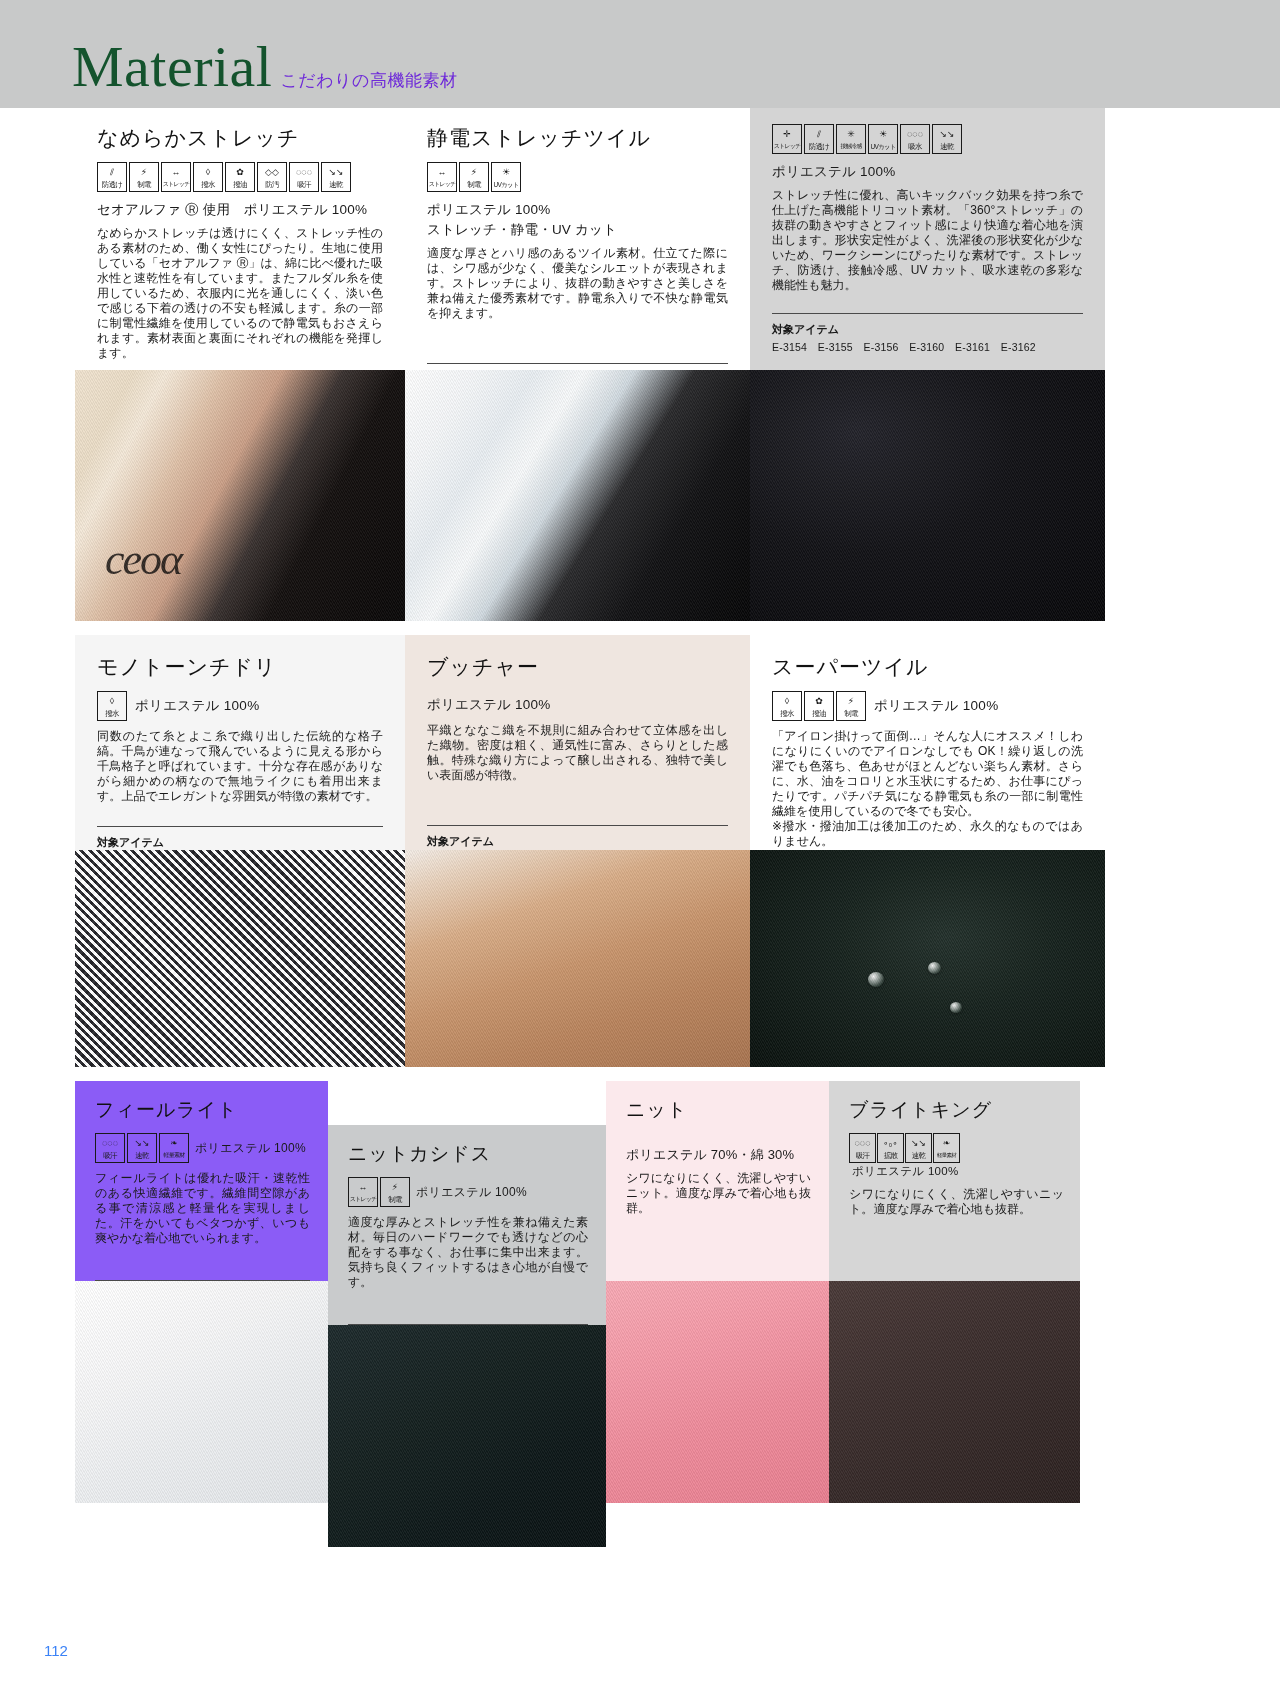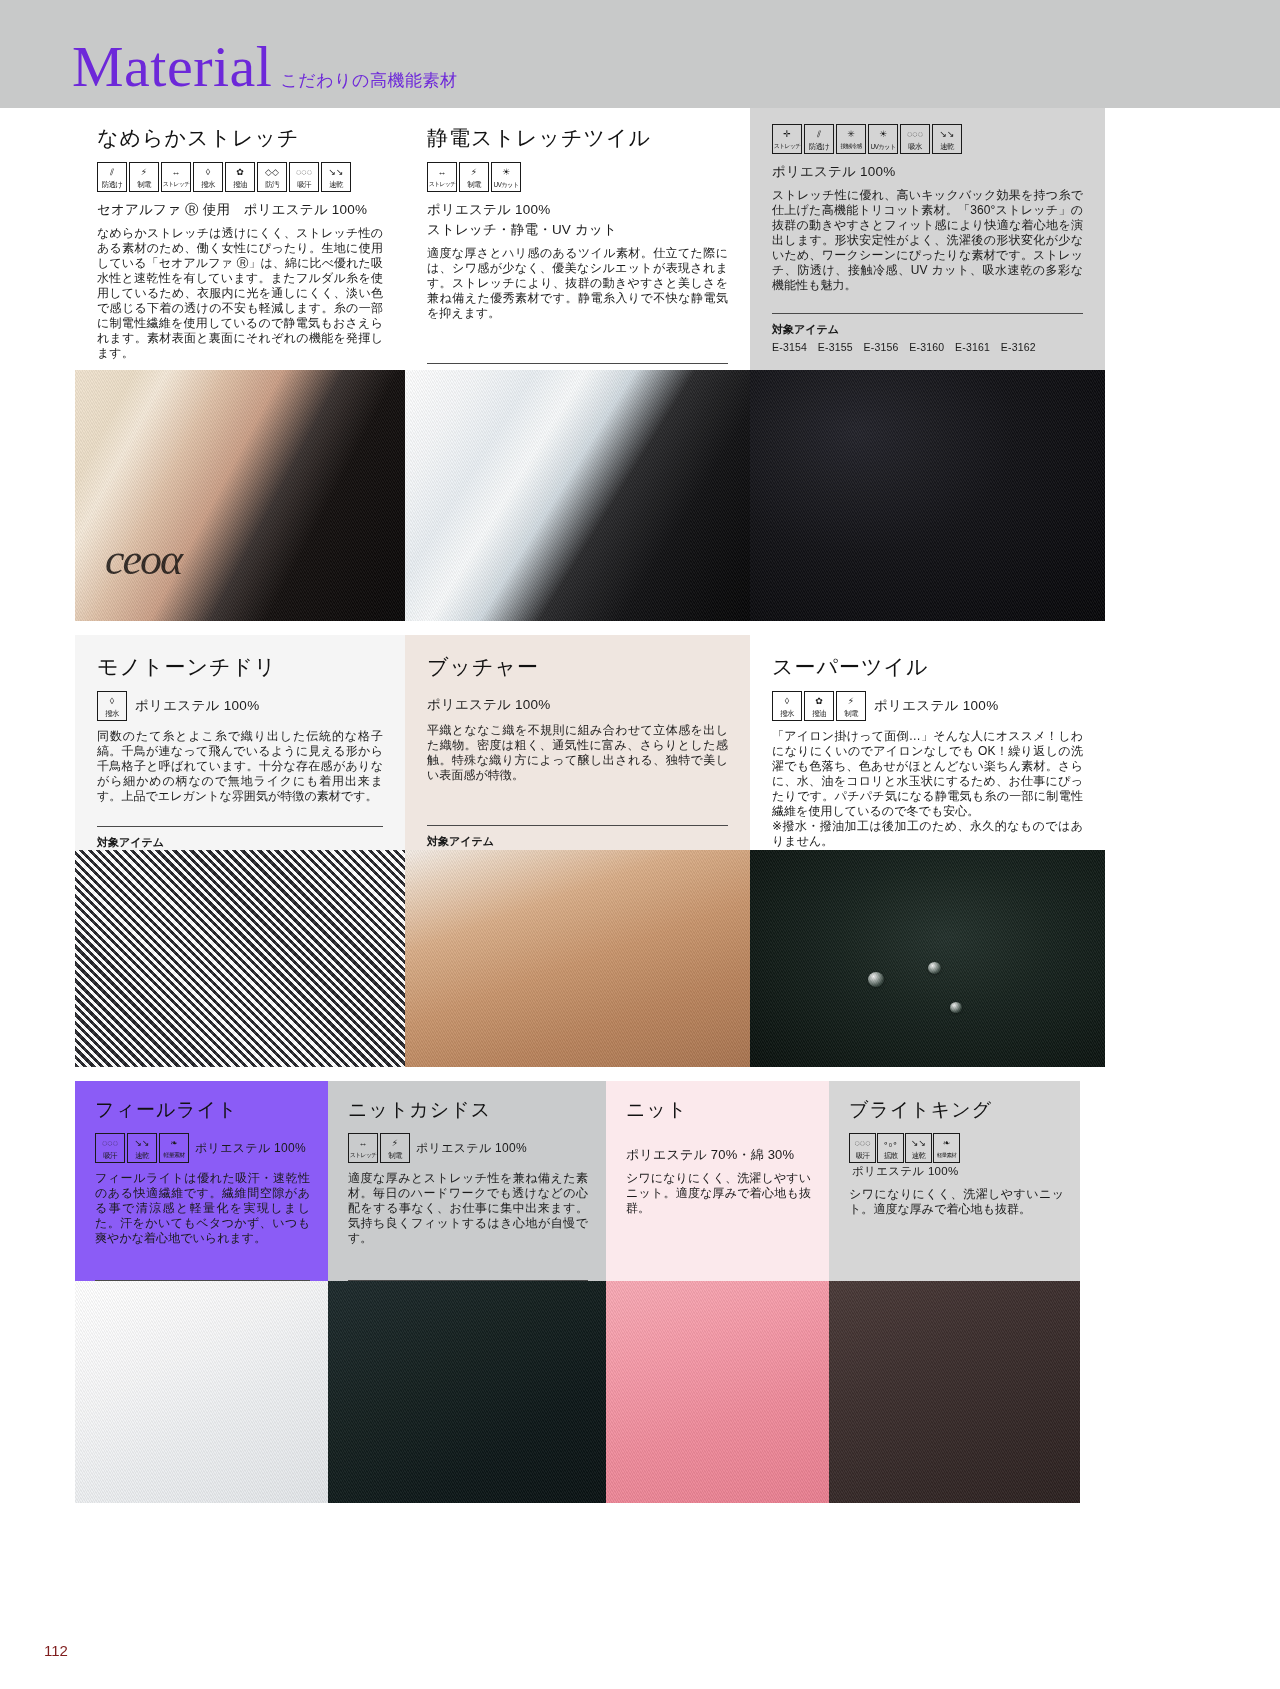--- a/index.html
+++ b/index.html
@@ -15,21 +15,21 @@
   
   .page-header {
     position: absolute; left: 0; top: 0;
     width: 1280px; height: 108px;
     background: #c8c9c9;
     display: flex; align-items: flex-end;
   }
   .header-inner { display: flex; align-items: baseline; padding-left: 72px; padding-bottom: 12px; }
   .header-title {
     font-family: "Liberation Serif", "DejaVu Serif", serif;
-    font-size: 58px; color: #6d28d9; letter-spacing: 0.5px; line-height: 1;
+    font-size: 58px; color: #14532d; letter-spacing: 0.5px; line-height: 1;
     font-weight: 400;
   }
   .header-sub {
     font-size: 17px; color: #6d28d9; margin-left: 8px; letter-spacing: 0.5px;
     padding-bottom: 2px;
   }
 
   
   .grid { position: absolute; left: 0; top: 108px; width: 1280px; }
 
@@ -75,21 +75,21 @@
 
   .divider { border-top: 1px solid #4a4a4a; margin: 14px 0 8px 0; }
   .items-label { font-size: 11px; font-weight: bold; margin-bottom: 3px; }
   .items-codes { font-size: 10.5px; line-height: 15px; letter-spacing: 0.2px; }
 
   .swatch { width: 100%; position: relative; overflow: hidden; }
 
   
   .page-number {
     position: absolute; left: 44px; bottom: 30px;
-    font-size: 15px; color: #7f1d1d;
+    font-size: 15px; color: #3b82f6;
   }
 
   
   .sw-1 { background:
       linear-gradient(118deg, #efe2cf 0%, #eadcc6 13%, #f3e8d8 20%, #ddbfa6 33%, #c99e86 45%, #3a3230 58%, #14100f 70%, #0a0808 100%); }
   .sw-2 { background:
       linear-gradient(122deg, #fdfdfd 0%, #f4f6f8 14%, #e8edf1 26%, #f7f9fa 36%, #cfd8de 46%, #2a2a2c 58%, #121214 74%, #060607 100%); }
   .sw-3 { background:
       radial-gradient(ellipse at 30% 25%, #23232a 0%, #121216 45%, #07070a 100%); }
   .sw-4 { background-color: #e9eaec;
@@ -338,21 +338,21 @@
         </div>
         <div class="desc" style="margin-top:2px;">フィールライトは優れた吸汗・速乾性のある快適繊維です。繊維間空隙がある事で清涼感と軽量化を実現しました。汗をかいてもベタつかず、いつも爽やかな着心地でいられます。</div>
         <div class="divider" style="margin-top:34px;"></div>
         <div class="items-label">対象アイテム</div>
         <div class="items-codes">E-3121N</div>
       </div>
       <div class="swatch sw-7 sw-texture" style="height:222px;"></div>
     </div>
 
     <div class="card" style="width:278px;">
-      <div class="card-text" style="background:#c9cbcc;height:200px;padding-top:16px;padding-left:20px;padding-right:18px;">
+      <div class="card-text" style="background:#c9cbcc;height:200px;padding-top:16px;padding-left:20px;padding-right:18px;margin-top:44px;">
         <div class="card-title" style="font-size:19px;">ニットカシドス</div>
         <div class="icon-row">
           <div class="icon-badge w-sm">
               <span class="icon-glyph">↔</span>
               <span class="icon-label tiny" style="font-size:6px;">ストレッチ</span>
             </div>
           <div class="icon-badge w-sm">
               <span class="icon-glyph">⚡</span>
               <span class="icon-label tiny">制電</span>
             </div>

